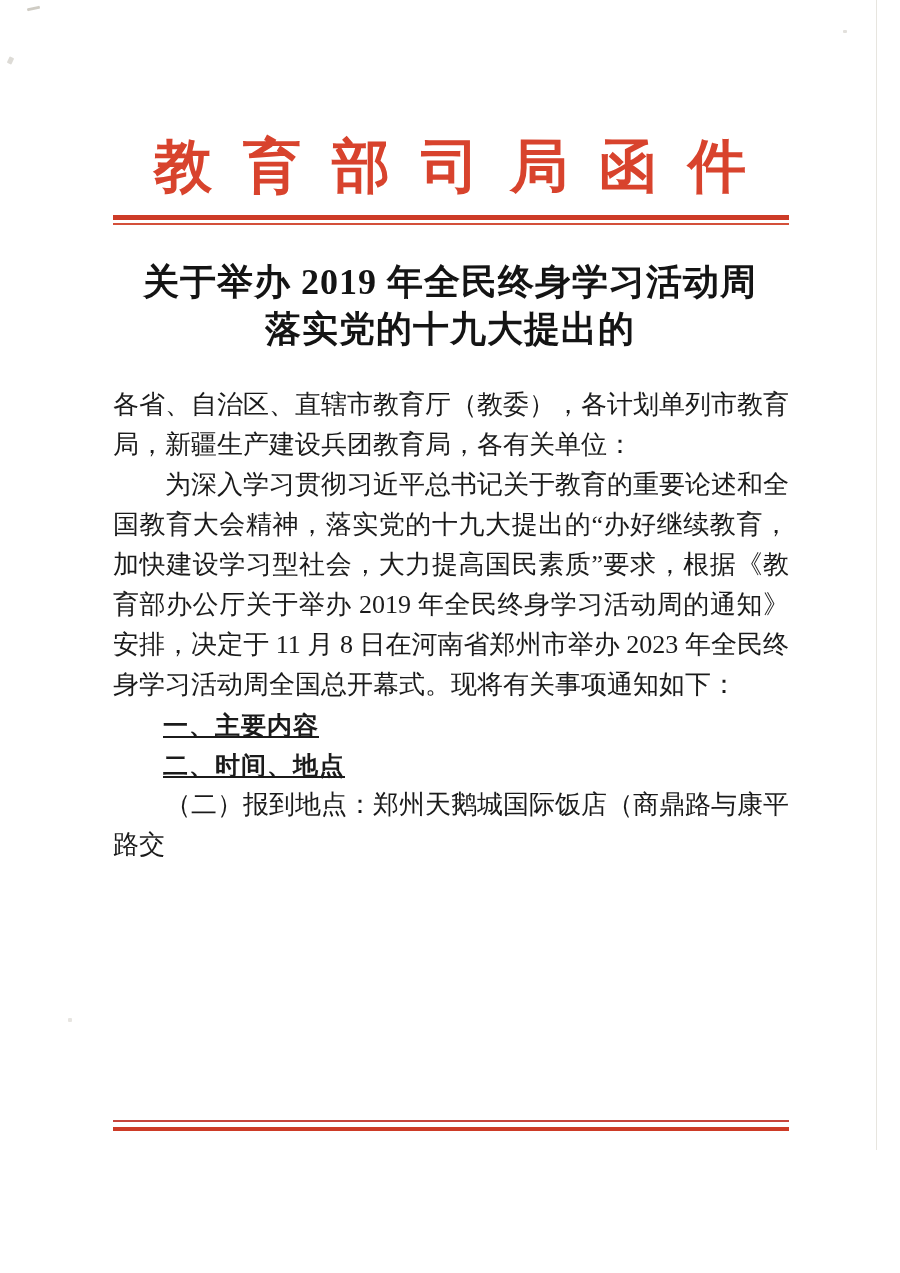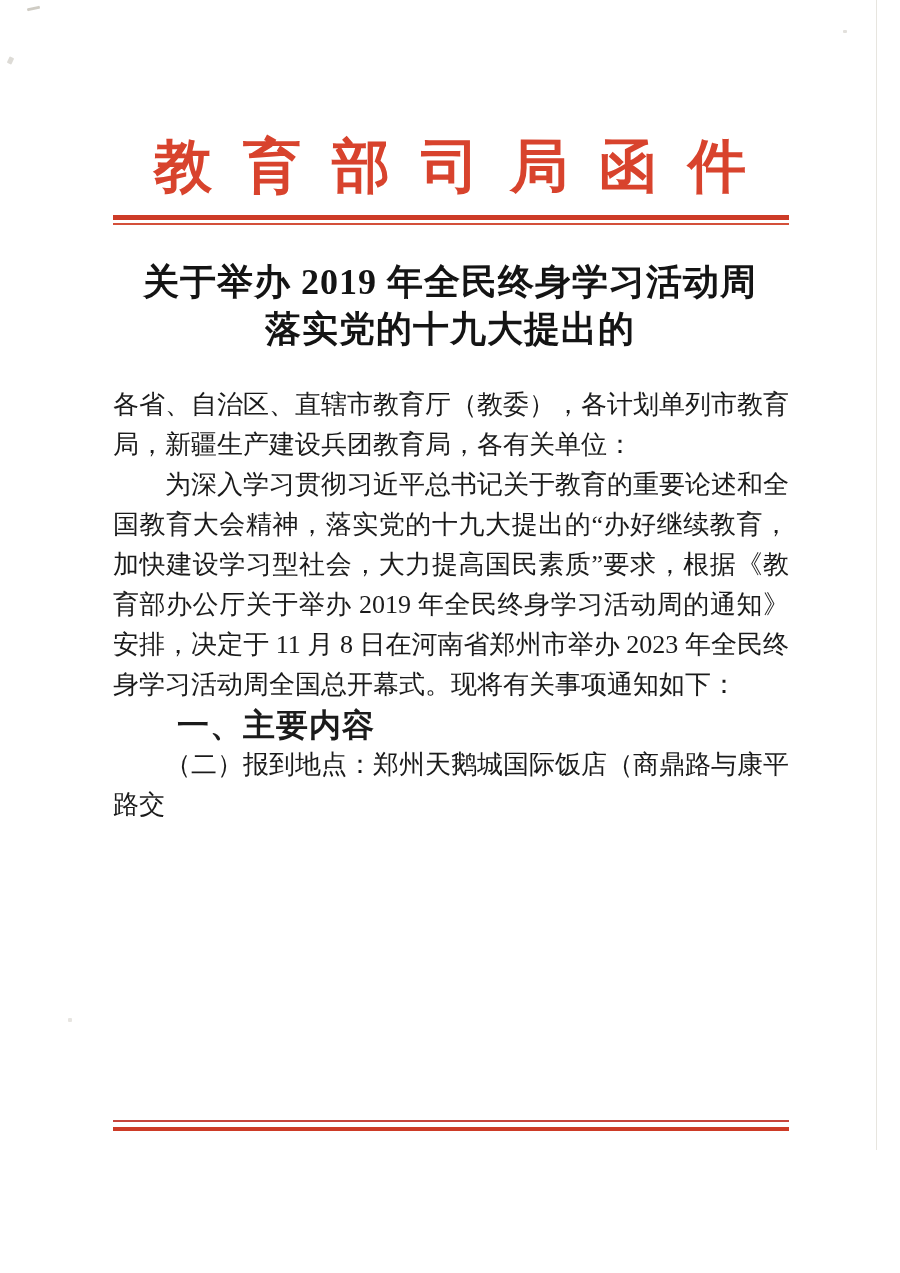--- a/index.html
+++ b/index.html
@@ -67,22 +67,23 @@
     font-size: 26px;
     line-height: 40px;
     text-align: justify;
   }
   .block { margin: 0; }
   .block.para { text-indent: 2em; }
   .block.heading {
     text-indent: 2em;
     font-weight: bold;
     font-family: "Liberation Sans", "DejaVu Sans", sans-serif;
-    font-size: 32px;
+    font-size: 25px;
     letter-spacing: 1px;
+    text-decoration: underline;
   }
 
   
   .page-edge-line {
     position: absolute;
     top: 0;
     left: 876px;
     width: 1px;
     height: 1150px;
     background: #e7e5df;
@@ -111,19 +112,20 @@
 
   <div class="doc-title">
     <div>关于举办 2019 年全民终身学习活动周</div>
     <div>落实党的十九大提出的</div>
   </div>
 
   <div class="body-text">
     <p class="block salutation">各省、自治区、直辖市教育厅（教委），各计划单列市教育局，新疆生产建设兵团教育局，各有关单位：</p>
     <p class="block para">为深入学习贯彻习近平总书记关于教育的重要论述和全国教育大会精神，落实党的十九大提出的“办好继续教育，加快建设学习型社会，大力提高国民素质”要求，根据《教育部办公厅关于举办 2019 年全民终身学习活动周的通知》安排，决定于 11 月 8 日在河南省郑州市举办 2023 年全民终身学习活动周全国总开幕式。现将有关事项通知如下：</p>
     <p class="block heading">一、主要内容</p>
+    <p class="block heading">二、时间、地点</p>
     <p class="block para">（二）报到地点：郑州天鹅城国际饭店（商鼎路与康平路交</p>
   </div>
 
   <div class="rule footer-thin"></div>
   <div class="rule footer-thick"></div>
 
 </div>
 
 </body></html>

